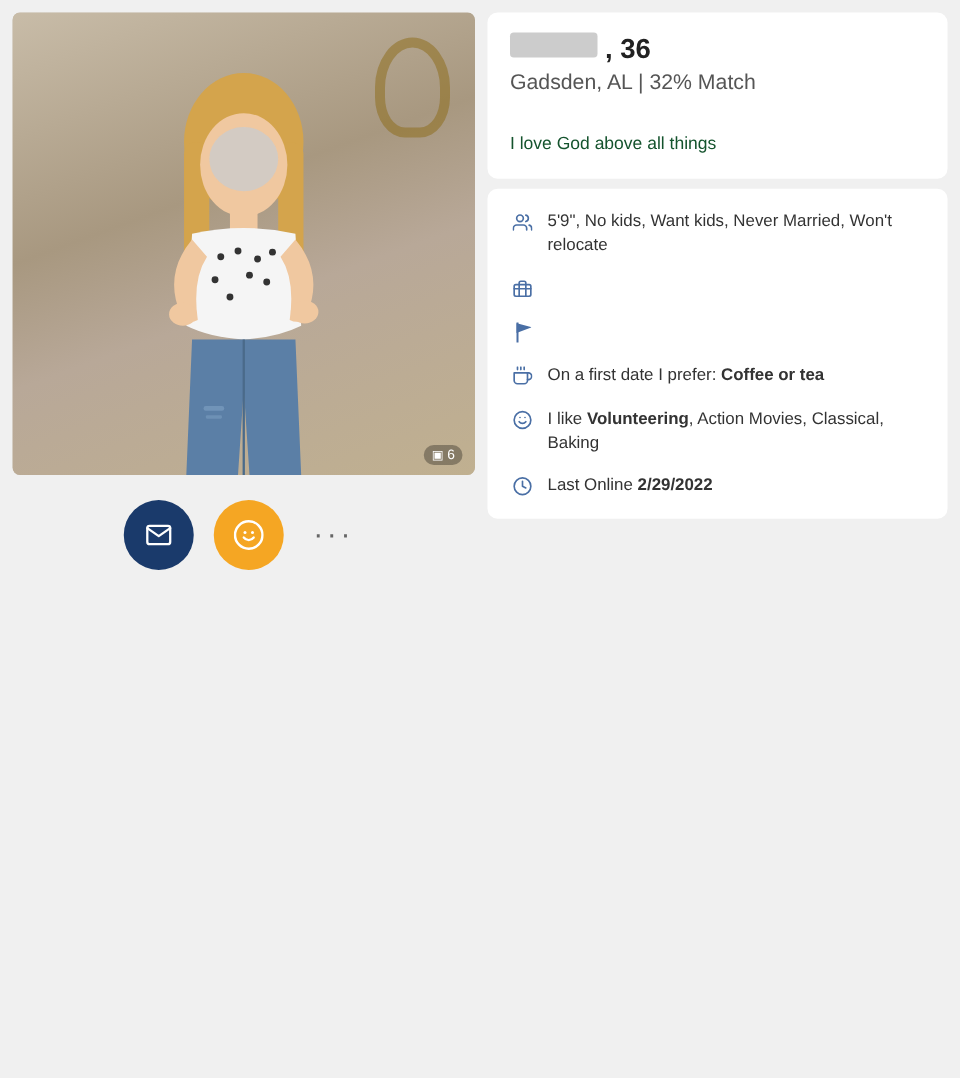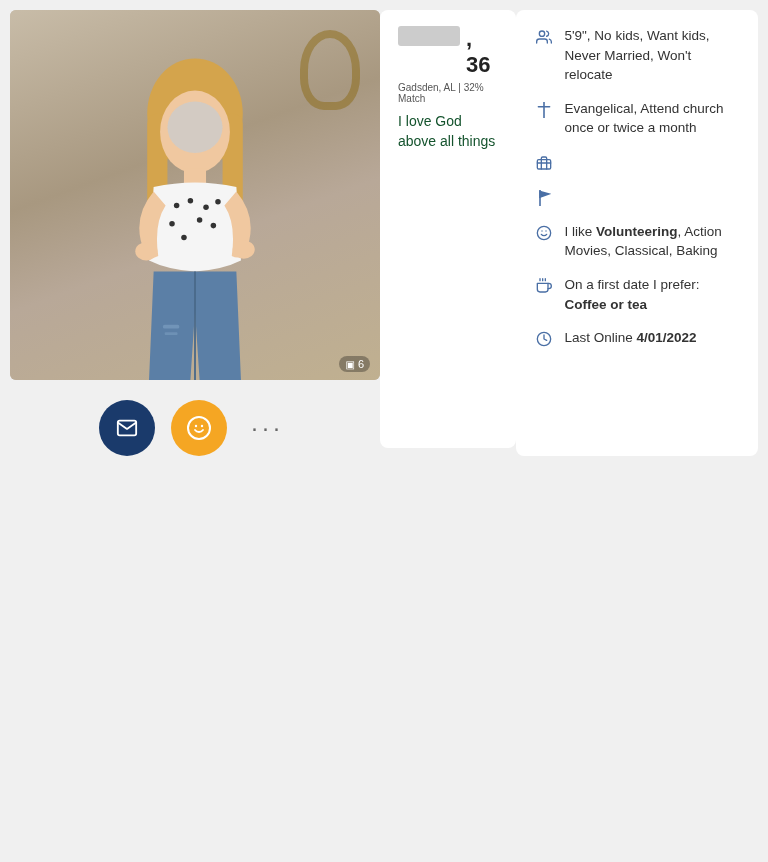--- a/index.html
+++ b/index.html
@@ -96,22 +96,23 @@
       border: none;
       cursor: pointer;
       color: #555;
       font-size: 22px;
       letter-spacing: 2px;
       padding: 0 8px;
     }
     .right-panel {
       flex: 1;
       display: flex;
-      flex-direction: row;
+      flex-direction: column;
       gap: 0;
+      padding-left: 10px;
     }
     .profile-header {
       background: white;
       border-radius: 8px;
       padding: 16px 18px 18px;
       margin-bottom: 8px;
     }
     .profile-name-row {
       display: flex;
       align-items: baseline;
@@ -125,23 +126,23 @@
       height: 20px;
       border-radius: 3px;
       vertical-align: middle;
     }
     .profile-age {
       font-size: 22px;
       font-weight: 600;
       color: #222;
     }
     .profile-location {
-      font-size: 10px;
+      font-size: 17px;
       color: #555;
-      margin-bottom: 8px;
+      margin-bottom: 29px;
     }
     .profile-bio {
       font-size: 14px;
       color: #14532d;
       line-height: 1.4;
     }
     .details-panel {
       background: white;
       border-radius: 8px;
       padding: 16px 18px;
@@ -275,81 +276,72 @@
           <svg width="16" height="16" viewBox="0 0 24 24" fill="none" stroke="#4a6fa5" stroke-width="2" stroke-linecap="round" stroke-linejoin="round">
             <path d="M17 21v-2a4 4 0 0 0-4-4H5a4 4 0 0 0-4 4v2"></path>
             <circle cx="9" cy="7" r="4"></circle>
             <path d="M23 21v-2a4 4 0 0 0-3-3.87"></path>
             <path d="M16 3.13a4 4 0 0 1 0 7.75"></path>
           </svg>
         </div>
         <div class="detail-text">5'9", No kids, Want kids, Never Married, Won't relocate</div>
       </div>
 
-      <div class="detail-row">
-        <div class="detail-icon">
-          <svg width="14" height="16" viewBox="0 0 14 20" fill="none" stroke="#4a6fa5" stroke-width="2" stroke-linecap="round">
-            <line x1="7" y1="0" x2="7" y2="20"></line>
-            <line x1="0" y1="6" x2="14" y2="6"></line>
-          </svg>
-        </div>
-        <div class="detail-text">Evangelical, Attend church once or twice a month</div>
-      </div>
 
       <div class="detail-row">
         <div class="detail-icon">
           <svg width="16" height="16" viewBox="0 0 24 24" fill="none" stroke="#4a6fa5" stroke-width="2" stroke-linecap="round" stroke-linejoin="round">
             <rect x="2" y="7" width="20" height="14" rx="2" ry="2"></rect>
             <path d="M16 21V5a2 2 0 0 0-2-2h-4a2 2 0 0 0-2 2v16"></path>
             <line x1="2" y1="12" x2="22" y2="12"></line>
           </svg>
         </div>
       </div>
 
 
       <div class="detail-row">
         <div class="detail-icon">
           <svg width="14" height="16" viewBox="0 0 14 20" fill="none" stroke="#4a6fa5" stroke-width="2" stroke-linecap="round">
             <line x1="2" y1="0" x2="2" y2="20"></line>
             <path d="M2 2 L13 5 L2 9 Z" fill="#4a6fa5"></path>
           </svg>
         </div>
-      </div>
-
-      <div class="detail-row">
-        <div class="detail-icon">
-          <svg width="16" height="16" viewBox="0 0 24 24" fill="none" stroke="#4a6fa5" stroke-width="2" stroke-linecap="round" stroke-linejoin="round">
-            <circle cx="12" cy="12" r="10"></circle>
-            <path d="M8 14s1.5 2 4 2 4-2 4-2"></path>
-            <line x1="9" y1="9" x2="9.01" y2="9"></line>
-            <line x1="15" y1="9" x2="15.01" y2="9"></line>
-          </svg>
-        </div>
-        <div class="detail-text">I like <strong>Volunteering</strong>, Action Movies, Classical, Baking</div>
       </div>
 
       <div class="detail-row">
         <div class="detail-icon">
           <svg width="16" height="16" viewBox="0 0 24 24" fill="none" stroke="#4a6fa5" stroke-width="2" stroke-linecap="round" stroke-linejoin="round">
             <path d="M18 8h1a4 4 0 0 1 0 8h-1"></path>
             <path d="M2 8h16v9a4 4 0 0 1-4 4H6a4 4 0 0 1-4-4V8z"></path>
             <line x1="6" y1="1" x2="6" y2="4"></line>
             <line x1="10" y1="1" x2="10" y2="4"></line>
             <line x1="14" y1="1" x2="14" y2="4"></line>
           </svg>
         </div>
         <div class="detail-text">On a first date I prefer: <strong>Coffee or tea</strong></div>
       </div>
 
+      <div class="detail-row">
+        <div class="detail-icon">
+          <svg width="16" height="16" viewBox="0 0 24 24" fill="none" stroke="#4a6fa5" stroke-width="2" stroke-linecap="round" stroke-linejoin="round">
+            <circle cx="12" cy="12" r="10"></circle>
+            <path d="M8 14s1.5 2 4 2 4-2 4-2"></path>
+            <line x1="9" y1="9" x2="9.01" y2="9"></line>
+            <line x1="15" y1="9" x2="15.01" y2="9"></line>
+          </svg>
+        </div>
+        <div class="detail-text">I like <strong>Volunteering</strong>, Action Movies, Classical, Baking</div>
+      </div>
+
 
       <div class="detail-row">
         <div class="detail-icon">
           <svg width="16" height="16" viewBox="0 0 24 24" fill="none" stroke="#4a6fa5" stroke-width="2" stroke-linecap="round" stroke-linejoin="round">
             <circle cx="12" cy="12" r="10"></circle>
             <polyline points="12 6 12 12 16 14"></polyline>
           </svg>
         </div>
-        <div class="detail-text">Last Online <strong>4/01/2022</strong></div>
+        <div class="detail-text">Last Online <strong>2/29/2022</strong></div>
       </div>
 
     </div>
   </div>
 </div>
 
 </body></html>

